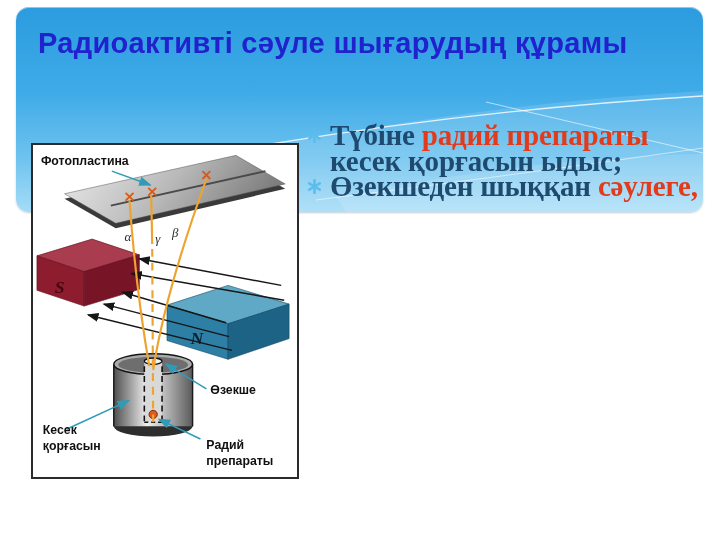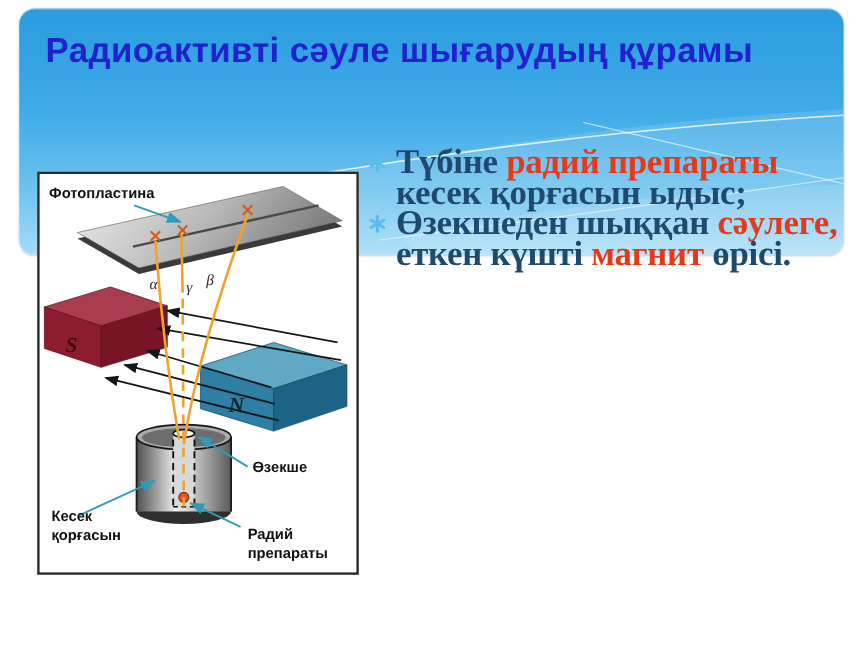--- a/index.html
+++ b/index.html
@@ -175,18 +175,17 @@
       <div class="bullet">
         <svg class="star" viewBox="0 0 20 20">
           <g stroke="#5BBCEE" stroke-width="3.4" stroke-linecap="round">
             <line x1="10" y1="1.5" x2="10" y2="18.5"></line>
             <line x1="2.9" y1="5.9" x2="17.1" y2="14.1"></line>
             <line x1="2.9" y1="14.1" x2="17.1" y2="5.9"></line>
           </g>
         </svg>
         <div class="b-lines">
           <div class="b-line"><span>Өзекшеден шыққан </span><span class="hl">сәулеге,</span></div>
-          <div class="b-line"><span>еткен күшті </span><span class="hl">магнит</span><span> өрісі.</span></div>
         </div>
       </div>
     </div>
 
 </div>
 
 </body></html>

